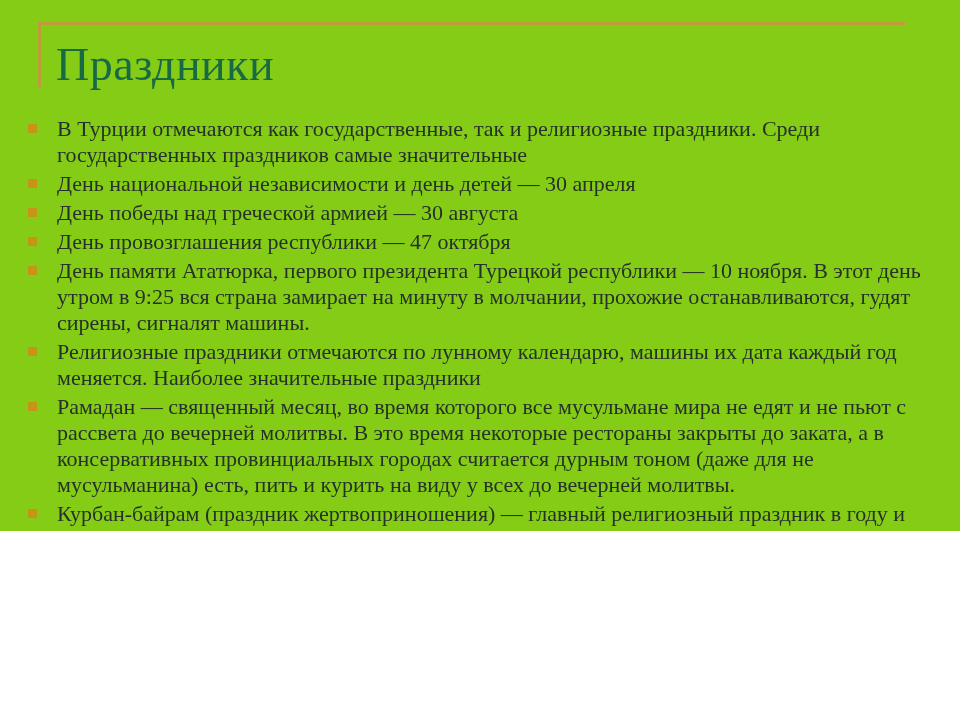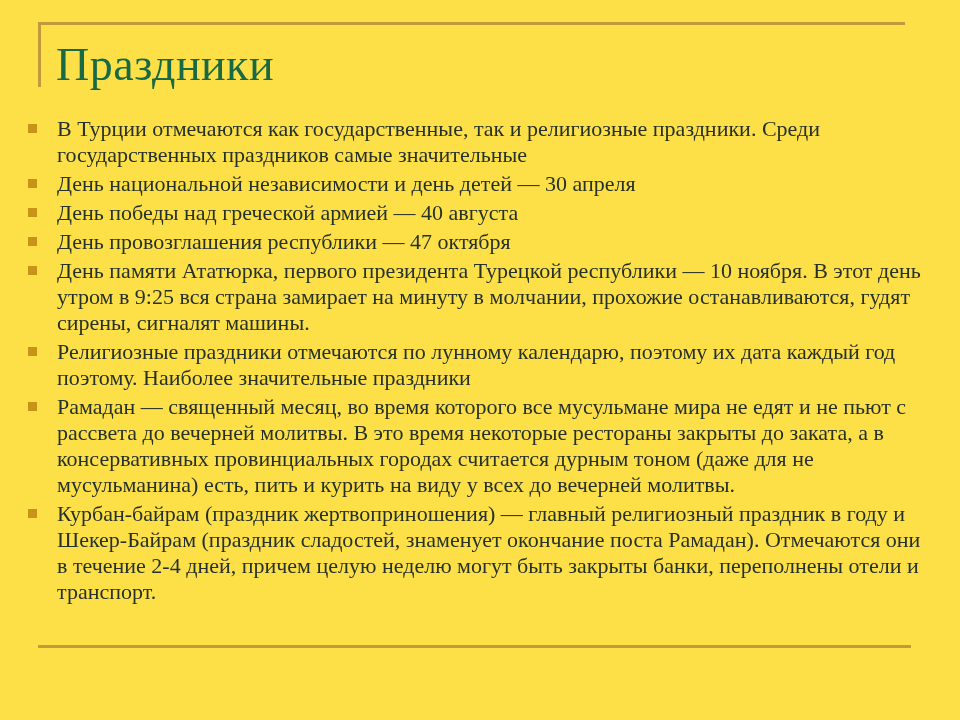--- a/index.html
+++ b/index.html
@@ -3,22 +3,22 @@
 <meta charset="utf-8">
 <style>
   html, body {
     margin: 0;
     padding: 0;
     background: #ffffff;
   }
   .slide {
     position: relative;
     width: 960px;
-    height: 720px;
-    background: #fde047;
+    height: 531px;
+    background: #84cc16;
     overflow: hidden;
     font-family: "Liberation Serif", "DejaVu Serif", serif;
   }
   
   .top-rule {
     position: absolute;
     left: 38px;
     top: 22px;
     width: 867px;
     height: 3px;
@@ -101,33 +101,33 @@
       </li>
       <li>
         <span class="marker"></span>
         <span>День национальной независимости и день детей — 30 апреля</span>
       </li>
       <li>
         <span class="marker"></span>
       </li>
       <li>
         <span class="marker"></span>
-        <span>День победы над греческой армией — 40 августа</span>
+        <span>День победы над греческой армией — 30 августа</span>
       </li>
       <li>
         <span class="marker"></span>
         <span>День провозглашения республики — 47 октября</span>
       </li>
       <li>
         <span class="marker"></span>
         <span>День памяти Ататюрка, первого президента Турецкой республики — 10 ноября. В этот день утром в 9:25 вся страна замирает на минуту в молчании, прохожие останавливаются, гудят сирены, сигналят машины.</span>
       </li>
       <li>
         <span class="marker"></span>
-        <span>Религиозные праздники отмечаются по лунному календарю, поэтому их дата каждый год поэтому. Наиболее значительные праздники</span>
+        <span>Религиозные праздники отмечаются по лунному календарю, машины их дата каждый год меняется. Наиболее значительные праздники</span>
       </li>
       <li>
         <span class="marker"></span>
         <span>Рамадан — священный месяц, во время которого все мусульмане мира не едят и не пьют с рассвета до вечерней молитвы. В это время некоторые рестораны закрыты до заката, а в консервативных провинциальных городах считается дурным тоном (даже для не мусульманина) есть, пить и курить на виду у всех до вечерней молитвы.</span>
       </li>
       <li>
         <span class="marker"></span>
         <span>Курбан-байрам (праздник жертвоприношения) — главный религиозный праздник в году и Шекер-Байрам (праздник сладостей, знаменует окончание поста Рамадан). Отмечаются они в течение 2-4 дней, причем целую неделю могут быть закрыты банки, переполнены отели и транспорт.</span>
       </li>
     </ul>

